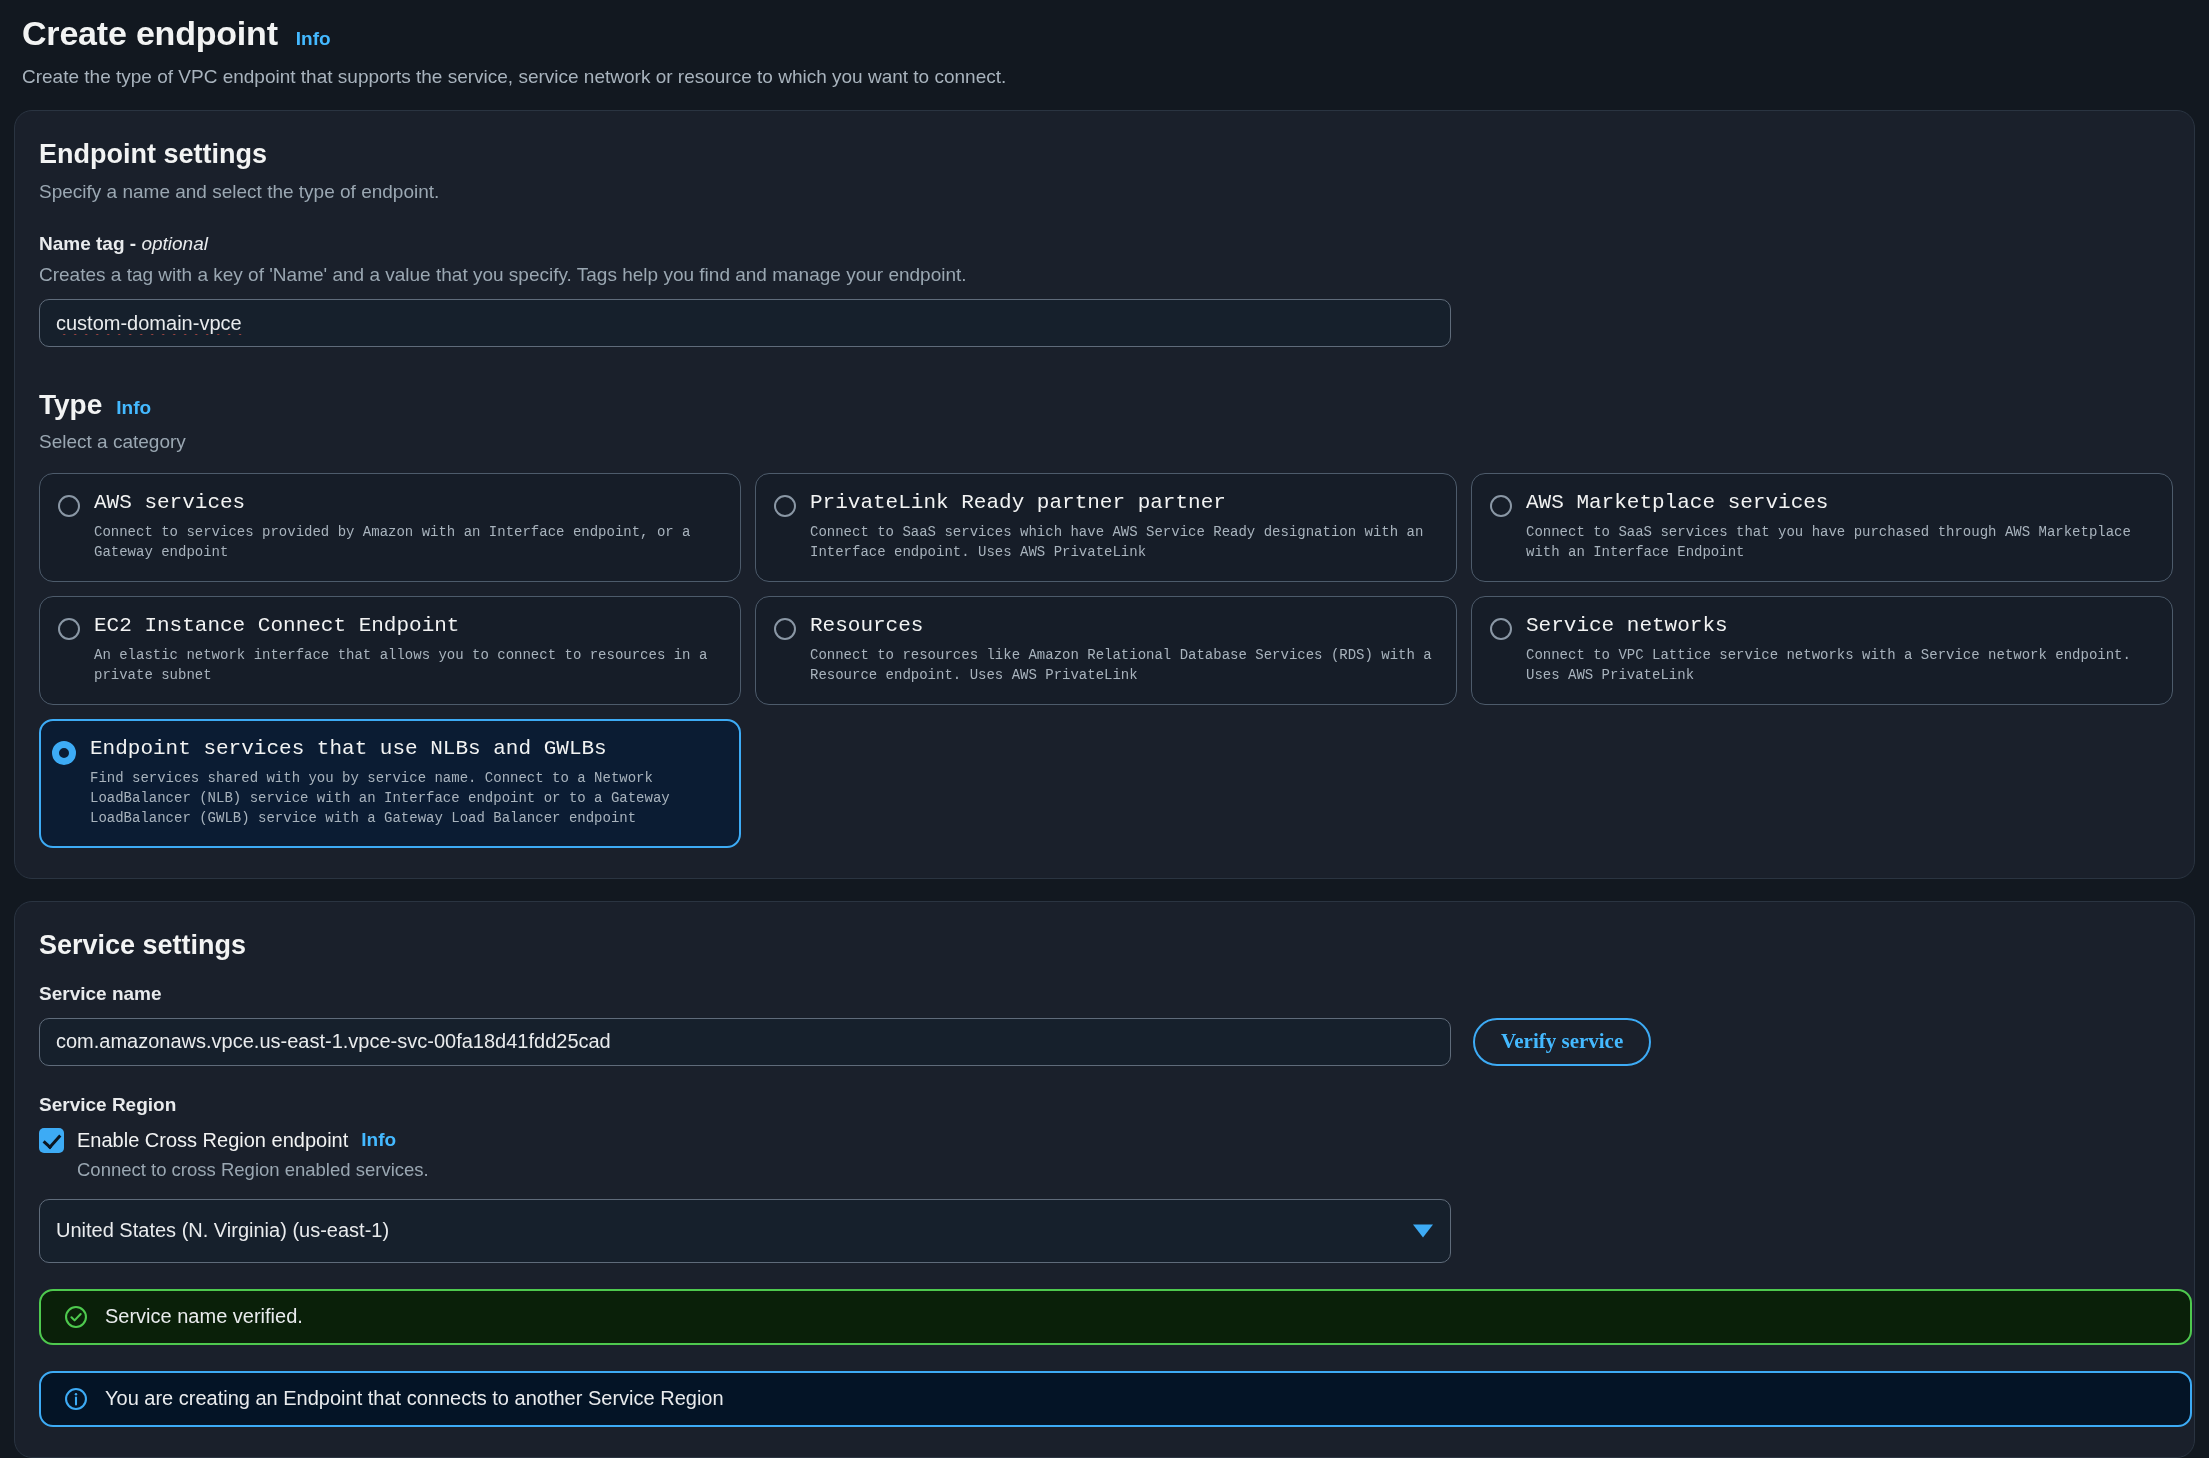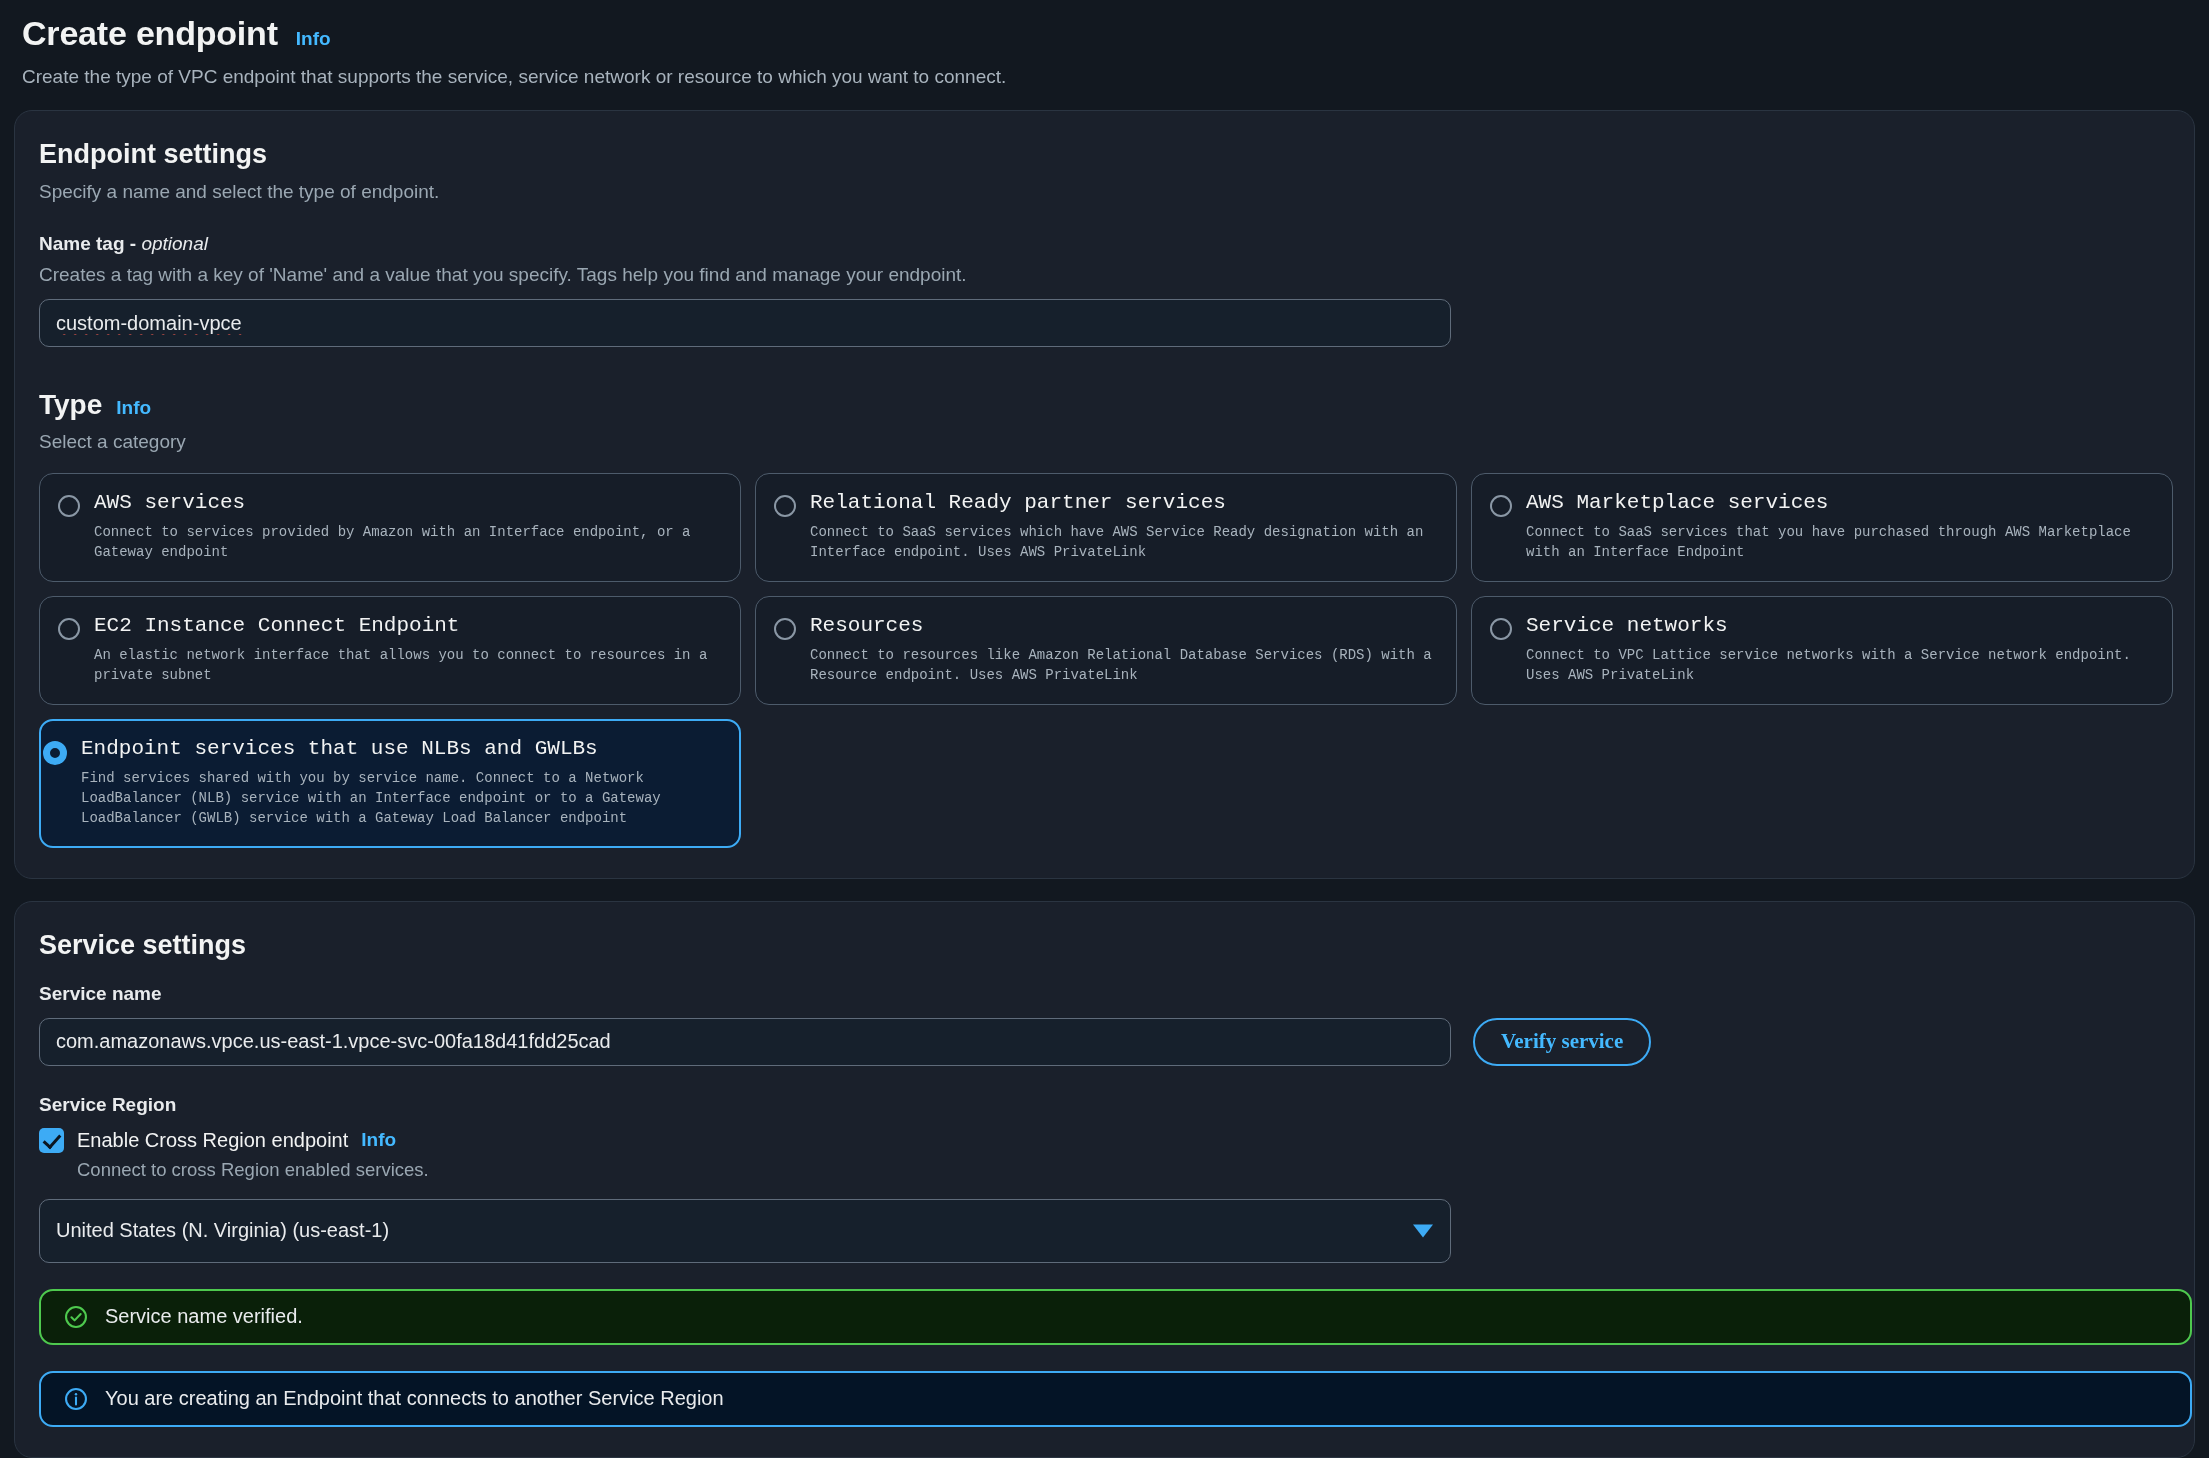--- a/index.html
+++ b/index.html
@@ -75,21 +75,21 @@
     border-radius: 14px;
     padding: 16px 18px 18px 18px;
     display: flex;
     gap: 14px;
     cursor: pointer;
     min-height: 98px;
   }
   .rcard.selected {
     background: #0b1c33;
     border: 2px solid #3dabf5;
-    padding: 15px 17px 17px 2px;
+    padding: 15px 17px 17px 11px;
   }
   .radio {
     width: 22px; height: 22px; border-radius: 50%;
     border: 2px solid #8a97a5;
     flex: 0 0 auto; margin-top: 5px;
     background: transparent;
   }
   .rcard.selected .radio {
     border: 7px solid #3dabf5;
     background: #0b1c33;
@@ -203,21 +203,21 @@
         <div class="radio"></div>
         <div class="rtext">
           <div class="rtitle">AWS services</div>
           <div class="rdesc">Connect to services provided by Amazon with an Interface endpoint, or a Gateway endpoint</div>
         </div>
       </div>
 
       <div class="rcard">
         <div class="radio"></div>
         <div class="rtext">
-          <div class="rtitle">Relational Ready partner services</div>
+          <div class="rtitle">PrivateLink Ready partner partner</div>
           <div class="rdesc">Connect to SaaS services which have AWS Service Ready designation with an Interface endpoint. Uses AWS PrivateLink</div>
         </div>
       </div>
 
       <div class="rcard">
         <div class="radio"></div>
         <div class="rtext">
           <div class="rtitle">AWS Marketplace services</div>
           <div class="rdesc">Connect to SaaS services that you have purchased through AWS Marketplace with an Interface Endpoint</div>
         </div>

